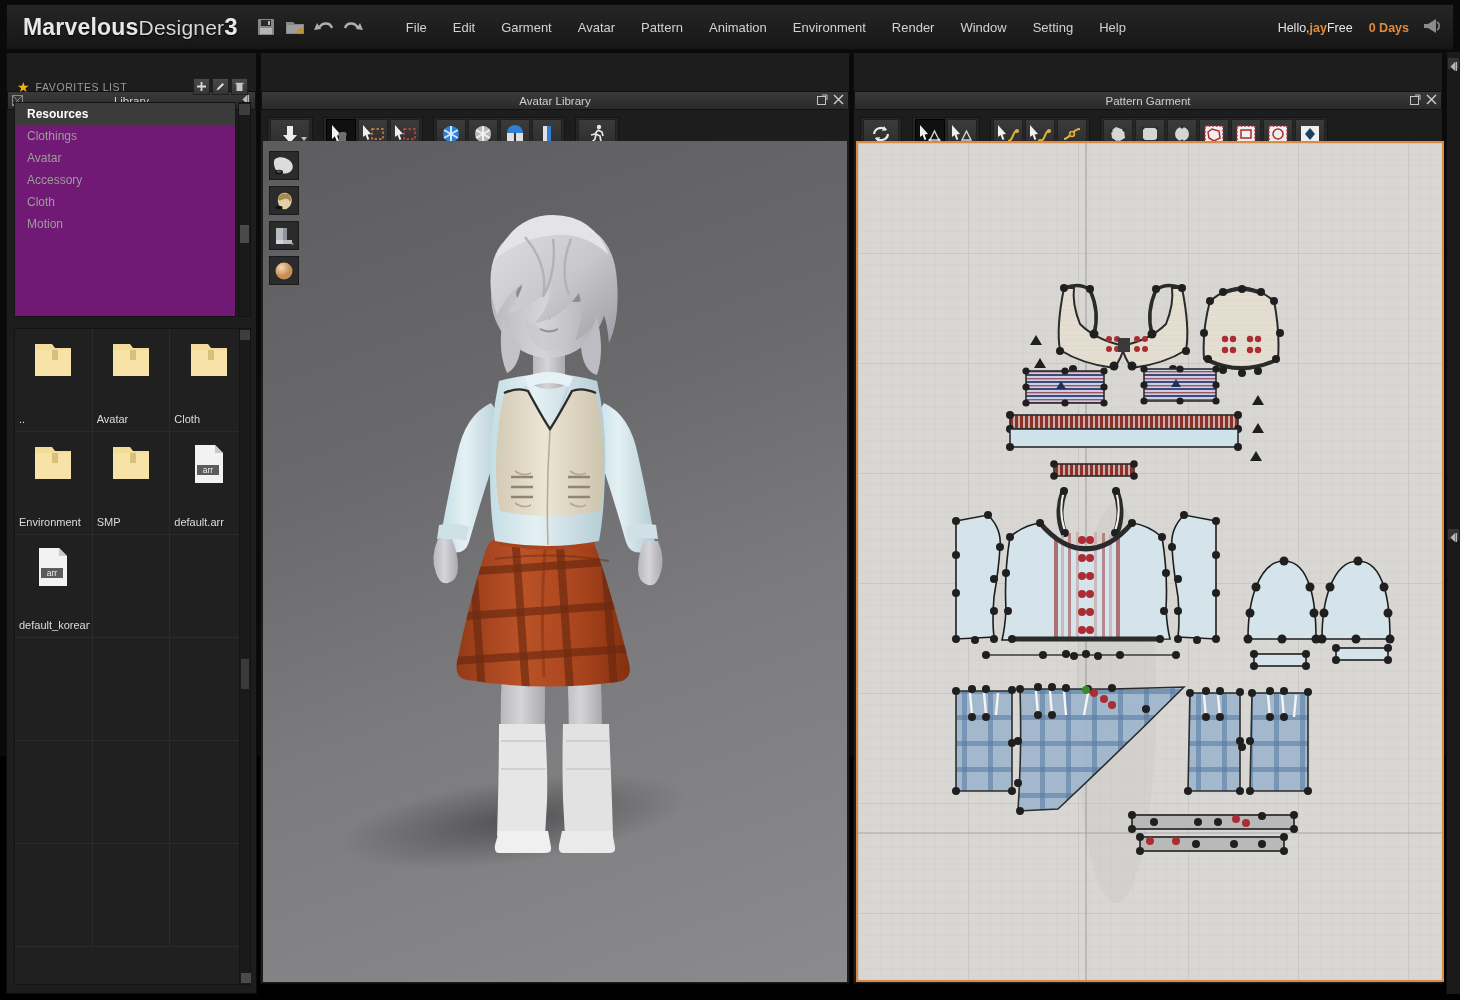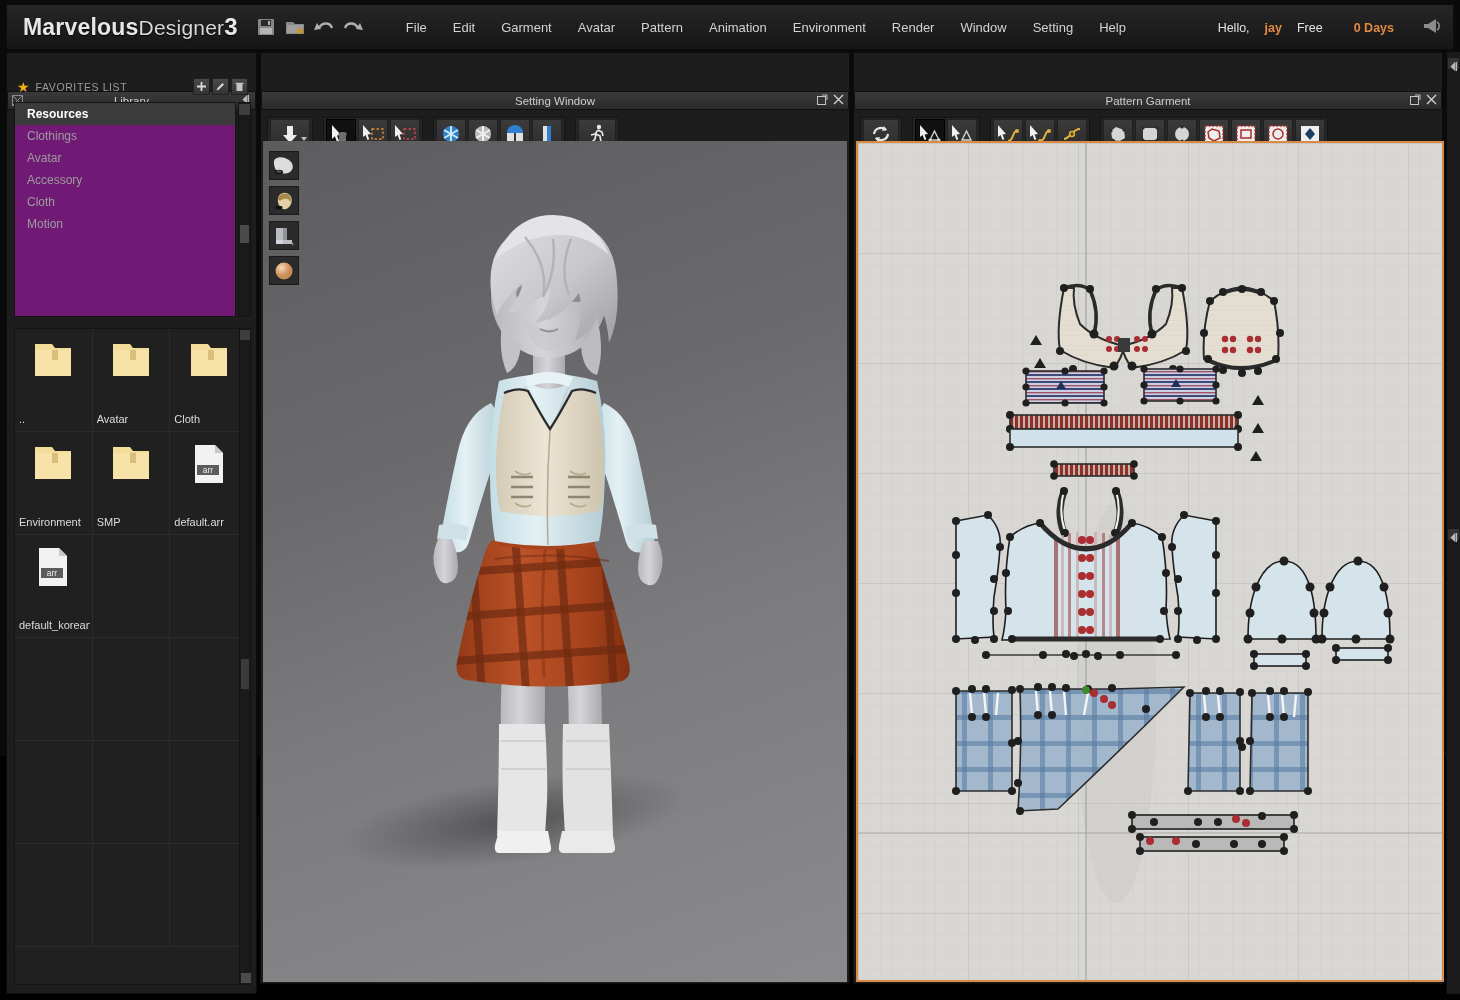--- a/index.html
+++ b/index.html
@@ -35,21 +35,21 @@
   .tb-ic { width: 20px; height: 20px; opacity: .85; display:block; }
 
   .menubar { display: flex; align-items: center; margin-left: 30px; gap: 0px; }
   .menu-item {
     color: #d2d2d2; font-size: 13px; padding: 6px 13px; cursor: default;
     white-space: nowrap;
   }
 
   .tb-right {
     position: absolute; right: 10px; top: 0; height: 46px;
-    display: flex; align-items: center; gap: 15px;
+    display: flex; align-items: center; gap: 0;
   }
   .hello { color: #e0e0e0; font-size: 12.5px; }
   .uname { color: #e08a3c; font-size: 12.5px; font-weight: bold; }
   .freelbl { color: #e6e6e6; font-size: 12.5px; }
   .days { color: #e08a3c; font-size: 12.5px; font-weight: bold; margin-right: 12px; margin-left: 16px; }
 
   
   .panel-title {
     height: 19px; background: linear-gradient(to bottom,#3a3a3a,#2a2a2a);
     border: 1px solid #111; color: #cfcfcf; font-size: 11.5px;
@@ -368,21 +368,21 @@
       <div class="grid-scroll">
         <div class="arw"></div>
         <div class="gthumb"></div>
         <div class="arwb"></div>
       </div>
     </div>
   </div>
 
   <div class="avatarwin">
     <div class="panel-title">
-      <span>Setting Window</span>
+      <span>Avatar Library</span>
       <span class="pt-right">
         <span>
           <svg width="11" height="11" viewBox="0 0 11 11">
               <rect x="0.5" y="2.5" width="8" height="8" fill="none" stroke="#c4c4c4"></rect>
               <path d="M5 1h5v5" stroke="#c4c4c4" fill="none"></path>
             </svg>
         </span>
         <span class="x-btn">
           <svg width="11" height="11" viewBox="0 0 11 11">
               <path d="M1 1l9 9M10 1l-9 9" stroke="#d0d0d0" stroke-width="1.4"></path>

